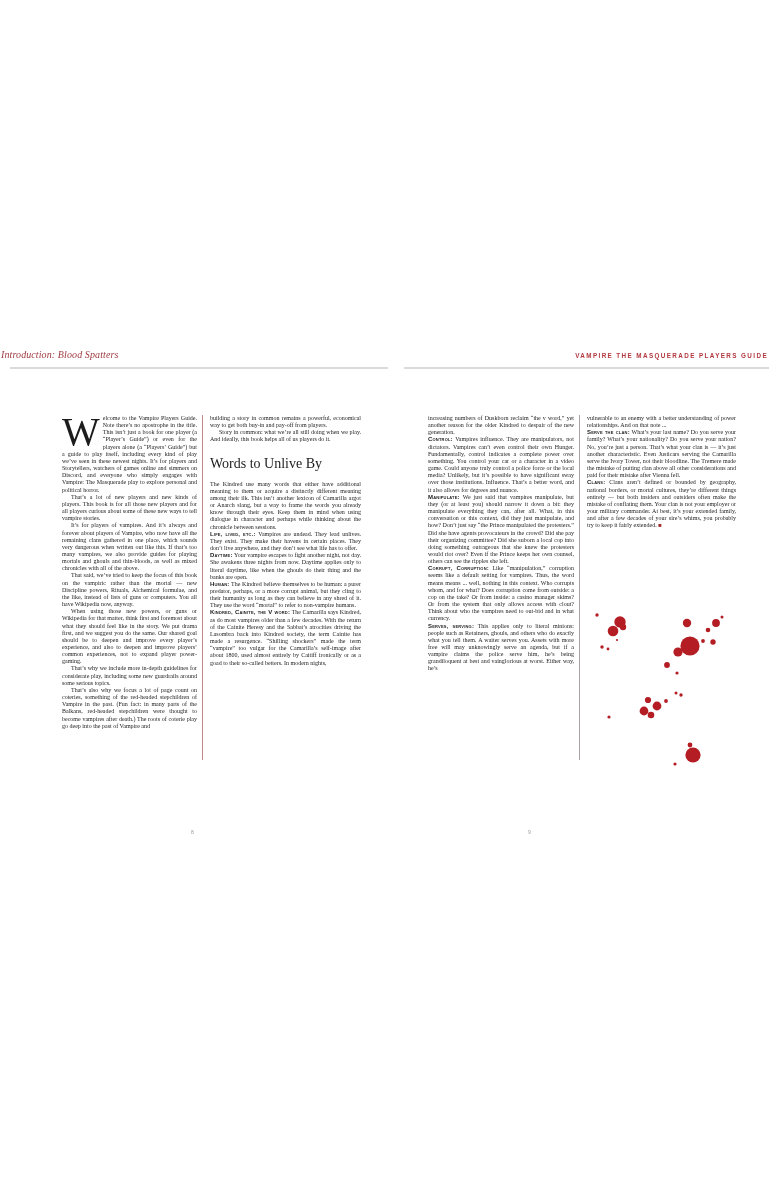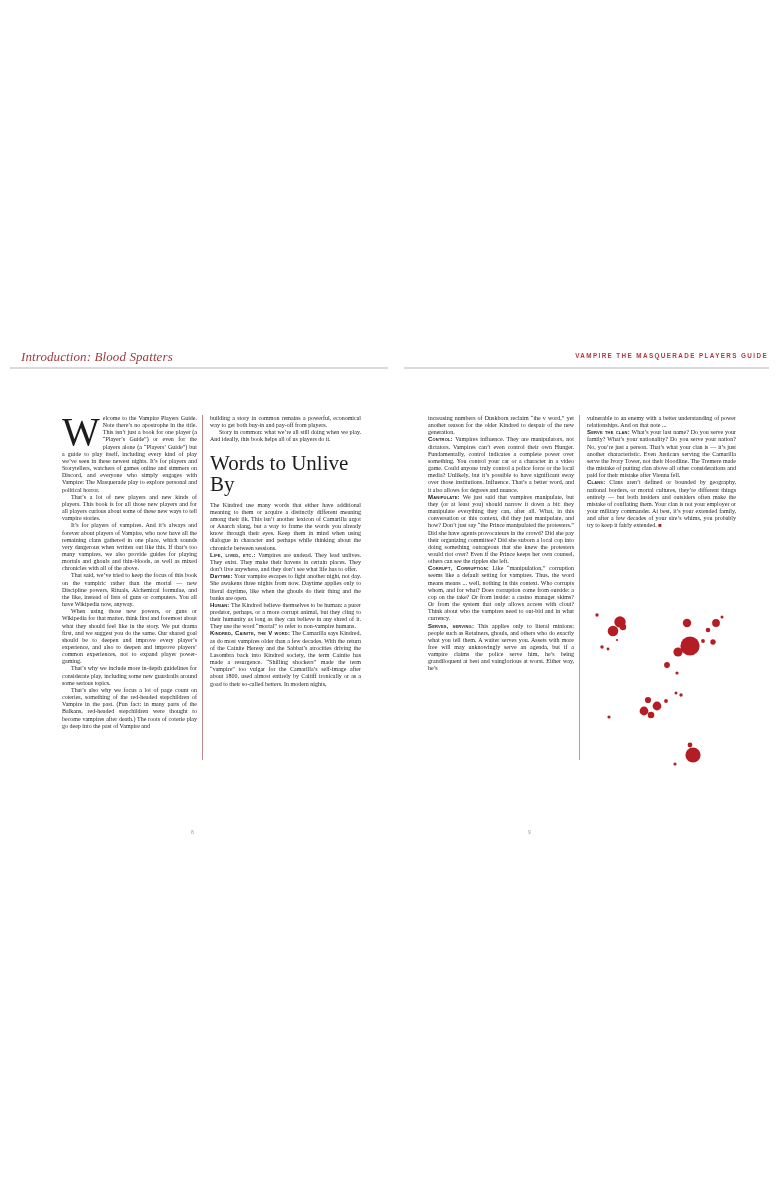--- a/index.html
+++ b/index.html
@@ -1,20 +1,20 @@
 <!DOCTYPE html>
 <html><head>
 <meta charset="utf-8">
 <style>
   html,body { margin:0; padding:0; background:#ffffff; }
   .canvas { position:relative; width:780px; height:1196px; background:#ffffff; overflow:hidden;
             font-family:"Liberation Serif", serif; color:#1c1c1c; }
 
-  .running-header-left { position:absolute; left:21px; top:349px; font-style:italic;
-            font-size:13px; letter-spacing:0.1px; }
+  .running-header-left { position:absolute; left:1px; top:349px; font-style:italic;
+            font-size:10px; letter-spacing:0.1px; }
   .running-header-right { position:absolute; right:12px; top:352px;
             font-family:"Liberation Sans", sans-serif; font-weight:bold;
             font-size:6.3px; letter-spacing:1.4px; }
 
   .hrule { position:absolute; top:367px; height:2px; background:#dadada; }
   .hrule-left  { left:10px;  width:378px; }
   .hrule-right { left:404px; width:365px; }
 
   .vrule { position:absolute; top:415px; height:345px; width:1px; }
   .vrule-left  { left:202px; background:#c4898d; }
@@ -24,21 +24,21 @@
          text-align:justify; overflow:hidden; }
   .col p { margin:0; }
   .col1 { left:62px;  width:135px; height:400px; }
   .col2 { left:210px; width:151px; height:400px; }
   .col3 { left:428px; width:146px; height:400px; }
   .col4 { left:587px; width:149px; height:400px; }
 
   .indent { text-indent:9px; }
   .dropcap { float:left; font-size:40px; line-height:30px; padding:2px 3px 0 0; }
 
-  .words-heading { font-size:21px; line-height:21px; font-weight:400;
+  .words-heading { font-size:14px; line-height:21px; font-weight:400;
          margin:9px 0 7px 0; text-align:left; }
 
   .entry { margin-top:6.5px; }
   .term { font-family:"Liberation Sans", sans-serif; font-weight:bold;
           font-variant:small-caps; font-size:6px; letter-spacing:0.2px; }
 
   .endmark { font-size:6px; }
 
   .pagenum { position:absolute; top:829px; font-size:5px; color:#9a9a9a;
              font-family:"Liberation Sans", sans-serif; }

